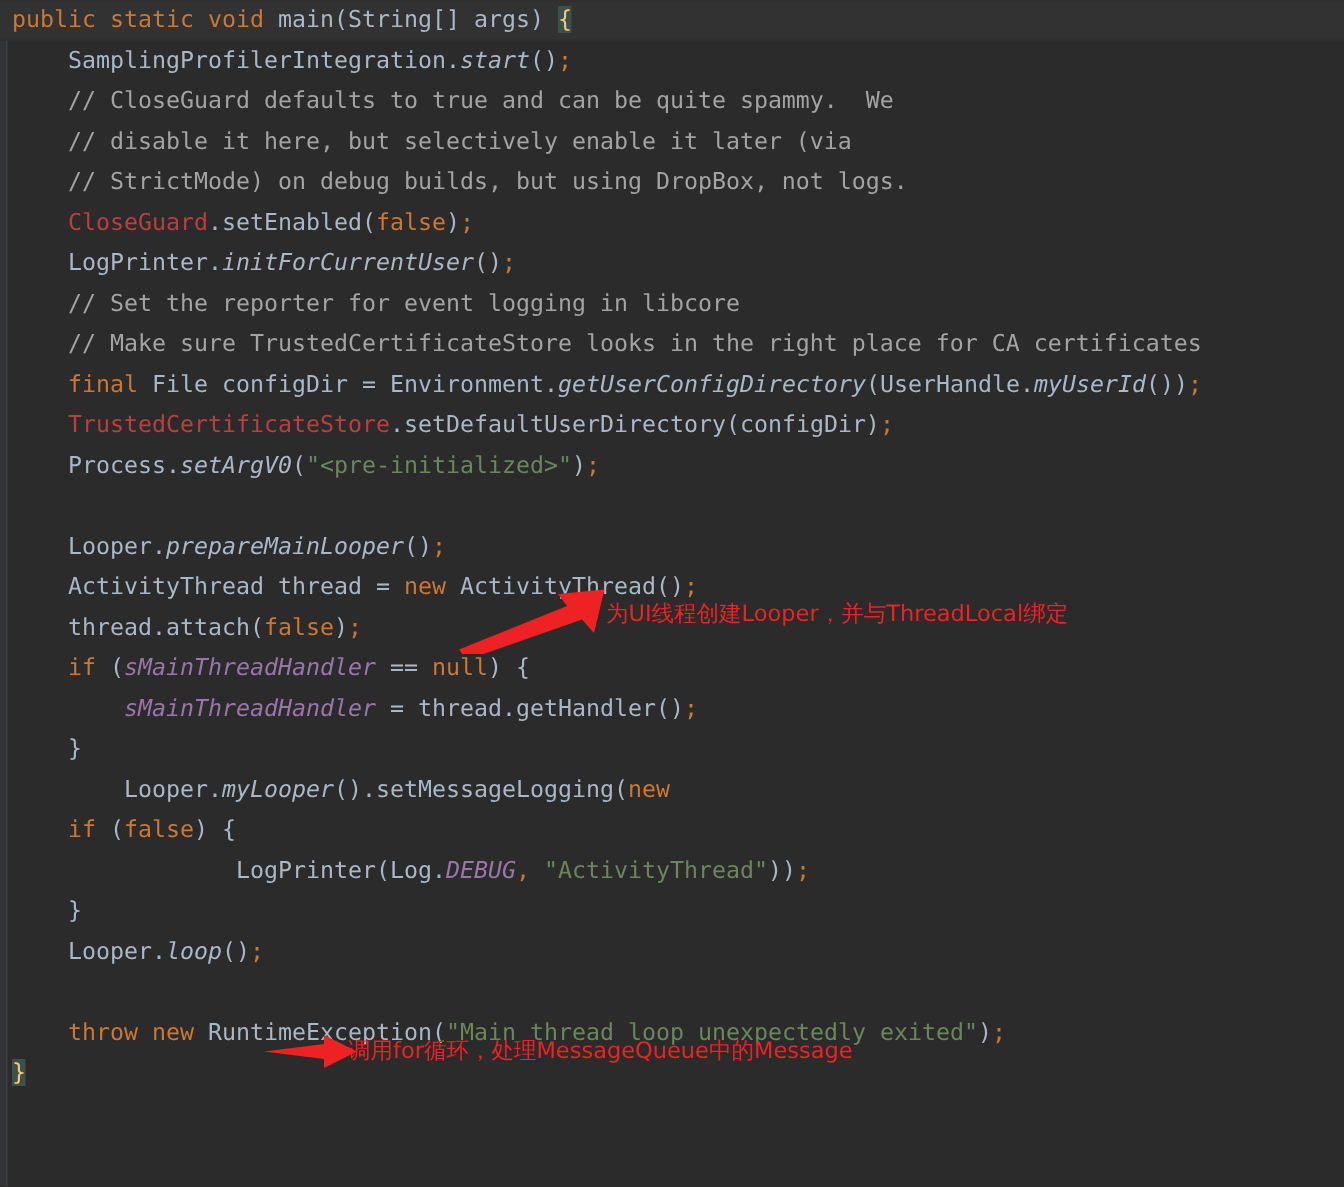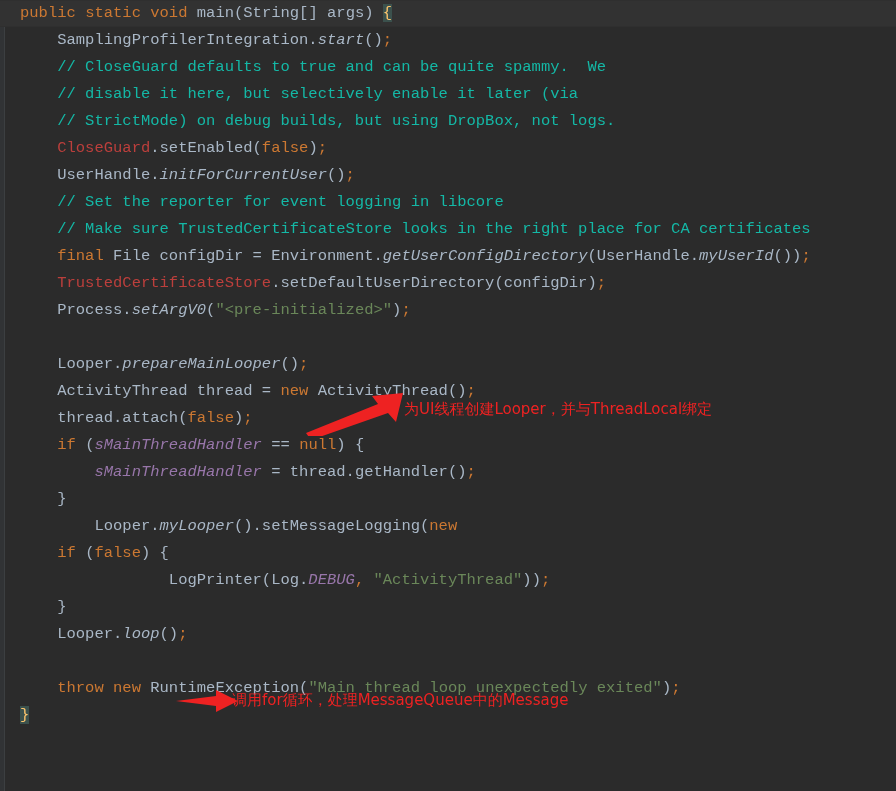--- a/index.html
+++ b/index.html
@@ -40,34 +40,33 @@
     width: 896px;
     height: 791px;
   }
 
   .line {
     position: relative;
     height: 27px;
     line-height: 27px;
     font-size: 15.5px;
     white-space: pre;
-    padding-left: 20px;
+    padding-left: 8px;
     letter-spacing: 0px;
     color: #a9b7c6;
-    font-family: Liberation Mono, monospace;
   }
   .line.current {
     background: #323232;
     box-shadow: inset 0 -1px 0 #2f2f2f, inset 0 1px 0 #2f2f2f;
   }
 
   
   .kw   { color: #cc7832; }          
   .plain{ color: #a9b7c6; }          
-  .cmt  { color: #14b8a6; }          
+  .cmt  { color: #a3a3a3; }          
   .str  { color: #6a8759; }
   .mth  { color: #a9b7c6; font-style: italic; }   
   .fld  { color: #9876aa; font-style: italic; }   
   .err  { color: #bc3f3c; }          
   .semi { color: #cc7832; }          
   .brace-hl {
     background: #3b514d;
     color: #ffc66d;
   }
 
@@ -107,21 +106,21 @@
     <div class="line">    <span class="plain">SamplingProfilerIntegration.</span><span class="mth">start</span><span class="plain">()</span><span class="semi">;</span></div>
 
     <div class="line">    <span class="cmt">// CloseGuard defaults to true and can be quite spammy.  We</span></div>
 
     <div class="line">    <span class="cmt">// disable it here, but selectively enable it later (via</span></div>
 
     <div class="line">    <span class="cmt">// StrictMode) on debug builds, but using DropBox, not logs.</span></div>
 
     <div class="line">    <span class="err">CloseGuard</span><span class="plain">.setEnabled(</span><span class="kw">false</span><span class="plain">)</span><span class="semi">;</span></div>
 
-    <div class="line">    <span class="plain">UserHandle.</span><span class="mth">initForCurrentUser</span><span class="plain">()</span><span class="semi">;</span></div>
+    <div class="line">    <span class="plain">LogPrinter.</span><span class="mth">initForCurrentUser</span><span class="plain">()</span><span class="semi">;</span></div>
 
     <div class="line">    <span class="cmt">// Set the reporter for event logging in libcore</span></div>
 
 
 
     <div class="line">    <span class="cmt">// Make sure TrustedCertificateStore looks in the right place for CA certificates</span></div>
 
     <div class="line">    <span class="kw">final</span> <span class="plain">File configDir = Environment.</span><span class="mth">getUserConfigDirectory</span><span class="plain">(UserHandle.</span><span class="mth">myUserId</span><span class="plain">())</span><span class="semi">;</span></div>
 
     <div class="line">    <span class="err">TrustedCertificateStore</span><span class="plain">.setDefaultUserDirectory(configDir)</span><span class="semi">;</span></div>

